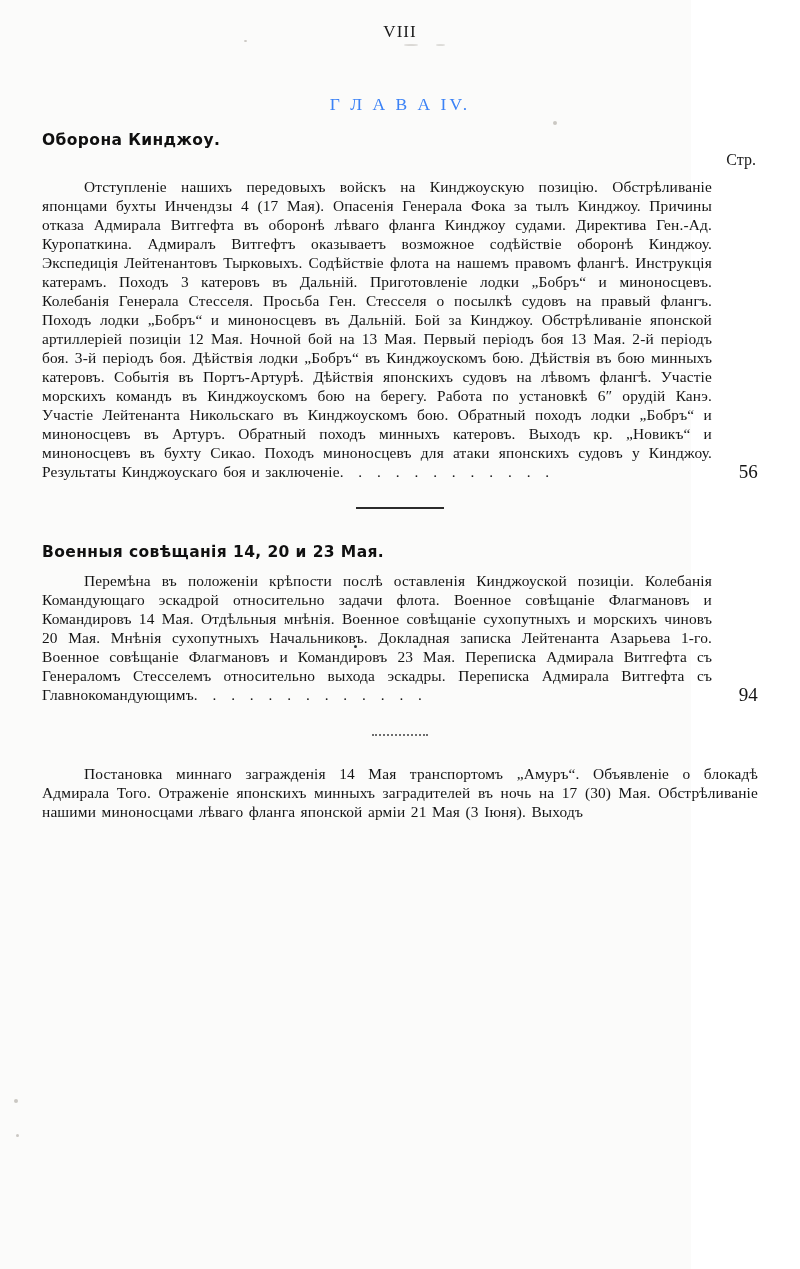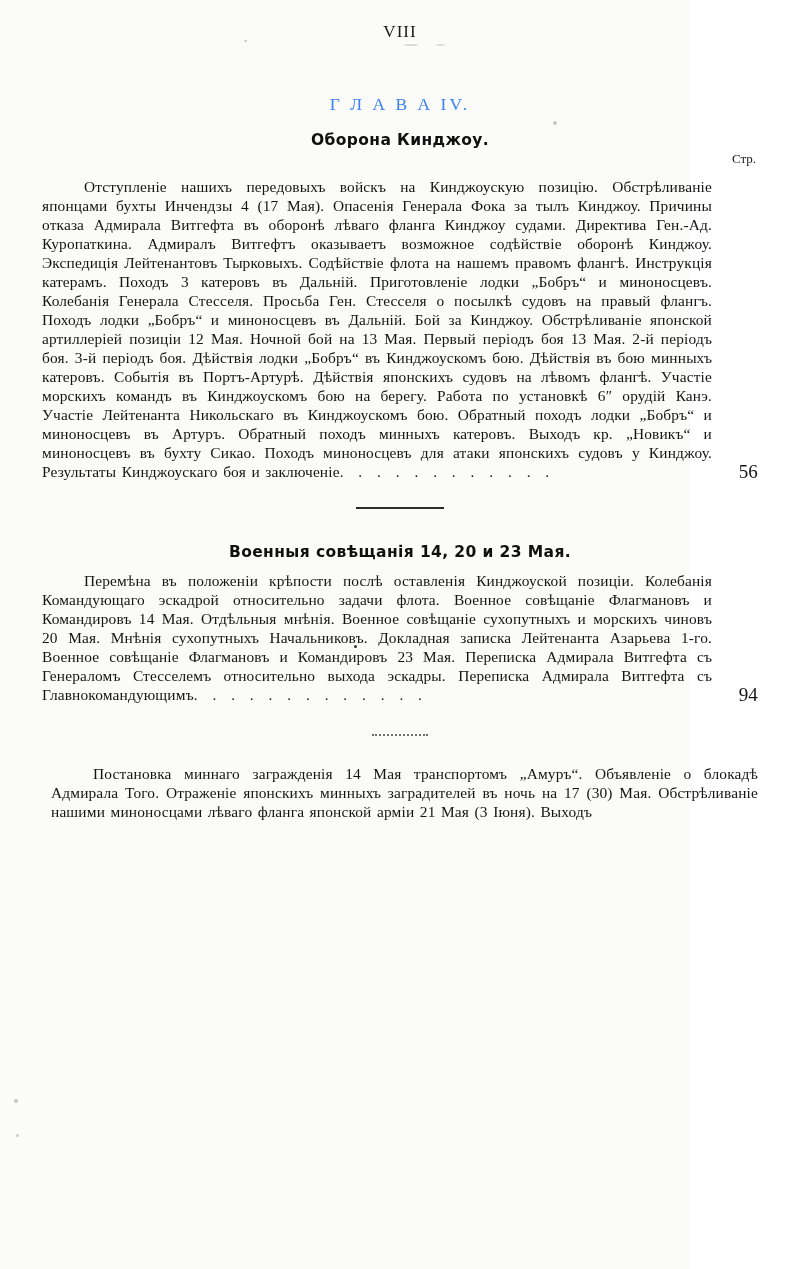--- a/index.html
+++ b/index.html
@@ -49,32 +49,32 @@
   }
   .chapter-head {
     text-align: center;
     font-size: 17.5px;
     letter-spacing: 3px;
     margin-top: 22px;
     margin-bottom: 16px;
     color: #3b82f6;
   }
   .chapter-title {
-    text-align: center;
+    text-align: left;
     font-family: "DejaVu Sans", sans-serif;
     font-weight: bold;
     font-size: 15.5px;
     letter-spacing: .4px;
     margin-bottom: 10px;
     color: #101010;
   }
   .col-label {
     position: absolute;
     right: 2px;
-    font-size: 13px;
+    font-size: 16px;
     color: #1a1a1a;
   }
   .summary {
     position: relative;
     text-align: justify;
     text-align-last: left;
     font-size: 15.4px;
     line-height: 19px;
     letter-spacing: .15px;
     word-spacing: 1.5px;
@@ -144,17 +144,17 @@
       <div class="rule"></div>
     </div>
 
     <div class="chapter" style="margin-top:34px;">
       <div class="chapter-title" style="margin-bottom:10px;">Военныя совѣщанія 14, 20 и 23 Мая.</div>
       <div class="summary"><span class="indent"></span><span>Перемѣна въ положеніи крѣпости послѣ оставленія Кинджоуской позиціи. Колебанія Командующаго эскадрой относительно задачи флота. Военное совѣщаніе Флагмановъ и Командировъ 14 Мая. Отдѣльныя мнѣнія. Военное совѣщаніе сухопутныхъ и морскихъ чиновъ 20 Мая. Мнѣнія сухопутныхъ Начальниковъ. Докладная записка Лейтенанта Азарьева 1-го. Военное совѣщаніе Флагмановъ и Командировъ 23 Мая. Переписка Адмирала Витгефта съ Генераломъ Стесселемъ относительно выхода эскадры. Переписка Адмирала Витгефта съ Главнокомандующимъ</span><span class="leader">. . . . . . . . . . . . .</span><span class="pagenum-ref">94</span></div>
       <div class="rule dashed"></div>
     </div>
 
     <div class="chapter" style="margin-top:26px;">
-      <div class="summary" style="padding-right:0;margin-left:9px;"><span class="indent"></span><span>Постановка миннаго загражденія 14 Мая транспортомъ „Амуръ“. Объявленіе о блокадѣ Адмирала Того. Отраженіе японскихъ минныхъ заградителей въ ночь на 17 (30) Мая. Обстрѣливаніе нашими миноносцами лѣваго фланга японской арміи 21 Мая (3 Іюня). Выходъ</span></div>
+      <div class="summary" style="padding-right:0;"><span class="indent"></span><span>Постановка миннаго загражденія 14 Мая транспортомъ „Амуръ“. Объявленіе о блокадѣ Адмирала Того. Отраженіе японскихъ минныхъ заградителей въ ночь на 17 (30) Мая. Обстрѣливаніе нашими миноносцами лѣваго фланга японской арміи 21 Мая (3 Іюня). Выходъ</span></div>
     </div>
 
   </div>
 </div>
 
 </body></html>

